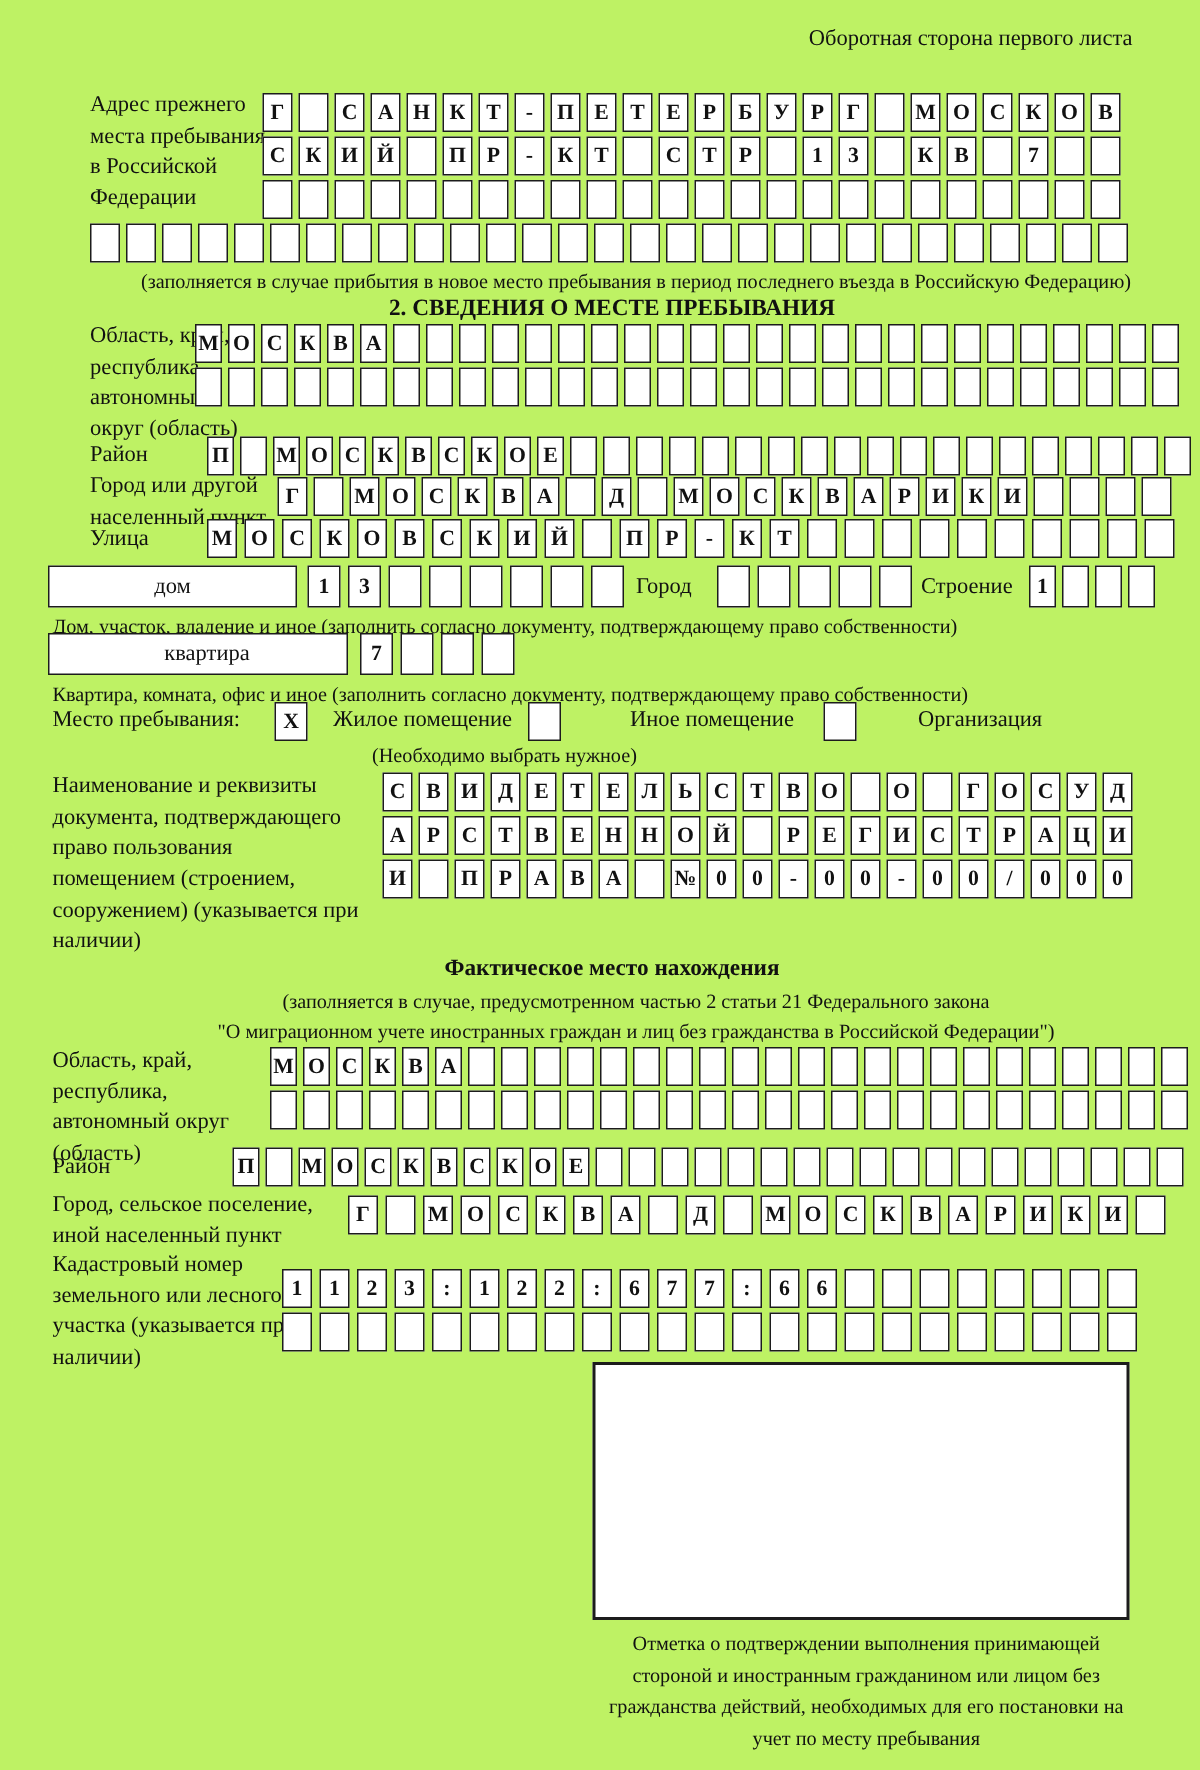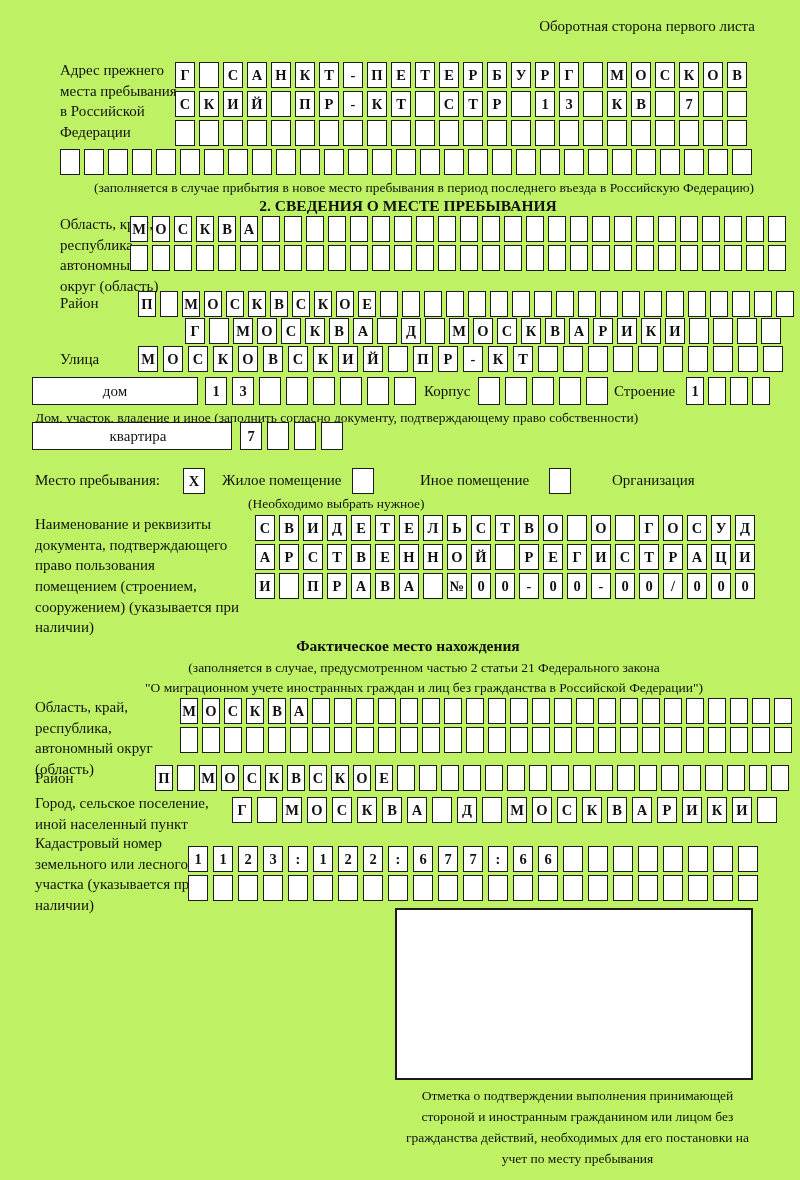--- a/index.html
+++ b/index.html
@@ -233,20 +233,21 @@
       <span class="bx"></span>
       <span class="bx"></span>
       <span class="bx"></span>
       <span class="bx"></span>
       <span class="bx"></span>
       <span class="bx"></span>
       <span class="bx"></span>
       <span class="bx"></span>
     </div>
 
+  <div class="lbl" style="left:60px;top:314px;width:128px;">Город или другой населенный пункт</div>
   <div class="boxrow" style="left:185px;top:318px;--bw:20px;--g:4px;">
       <span class="bx">Г</span>
       <span class="bx"></span>
       <span class="bx">М</span>
       <span class="bx">О</span>
       <span class="bx">С</span>
       <span class="bx">К</span>
       <span class="bx">В</span>
       <span class="bx">А</span>
       <span class="bx"></span>
@@ -302,21 +303,21 @@
   <div class="boxrow" style="left:205px;top:377px;--bw:22px;--bh:28px;--g:5px;">
       <span class="bx">1</span>
       <span class="bx">3</span>
       <span class="bx"></span>
       <span class="bx"></span>
       <span class="bx"></span>
       <span class="bx"></span>
       <span class="bx"></span>
       <span class="bx"></span>
     </div>
-  <div class="lbl" style="left:424px;top:381px;">Корпус</div>
+  <div class="lbl" style="left:424px;top:381px;">Город</div>
   <div class="boxrow" style="left:478px;top:377px;--bw:22px;--bh:28px;--g:5px;">
       <span class="bx"></span>
       <span class="bx"></span>
       <span class="bx"></span>
       <span class="bx"></span>
       <span class="bx"></span>
     </div>
   <div class="lbl" style="left:614px;top:381px;">Строение</div>
   <div class="boxrow" style="left:686px;top:377px;--bw:18px;--bh:28px;--g:4px;">
       <span class="bx">1</span>
@@ -326,20 +327,21 @@
     </div>
   <div class="cap" style="left:35px;top:409px;">Дом, участок, владение и иное (заполнить согласно документу, подтверждающему право собственности)</div>
 
   <div class="longbox" style="left:32px;top:422px;width:200px;height:28px;padding-left:12px;">квартира</div>
   <div class="boxrow" style="left:240px;top:422px;--bw:22px;--bh:28px;--g:5px;">
       <span class="bx">7</span>
       <span class="bx"></span>
       <span class="bx"></span>
       <span class="bx"></span>
     </div>
+  <div class="cap" style="left:35px;top:454px;">Квартира, комната, офис и иное (заполнить согласно документу, подтверждающему право собственности)</div>
 
   <div class="lbl" style="left:35px;top:470px;text-align:right;">Место пребывания:</div>
   <span class="bx abs" style="left:183px;top:468px;">X</span>
   <div class="lbl" style="left:222px;top:470px;text-align:right;">Жилое помещение</div>
   <span class="bx abs" style="left:352px;top:468px;"></span>
   <div class="lbl" style="left:420px;top:470px;">Иное помещение</div>
   <span class="bx abs" style="left:549px;top:468px;"></span>
   <div class="lbl" style="left:612px;top:470px;">Организация</div>
   <div class="cap" style="left:248px;top:495px;">(Необходимо выбрать нужное)</div>
 

